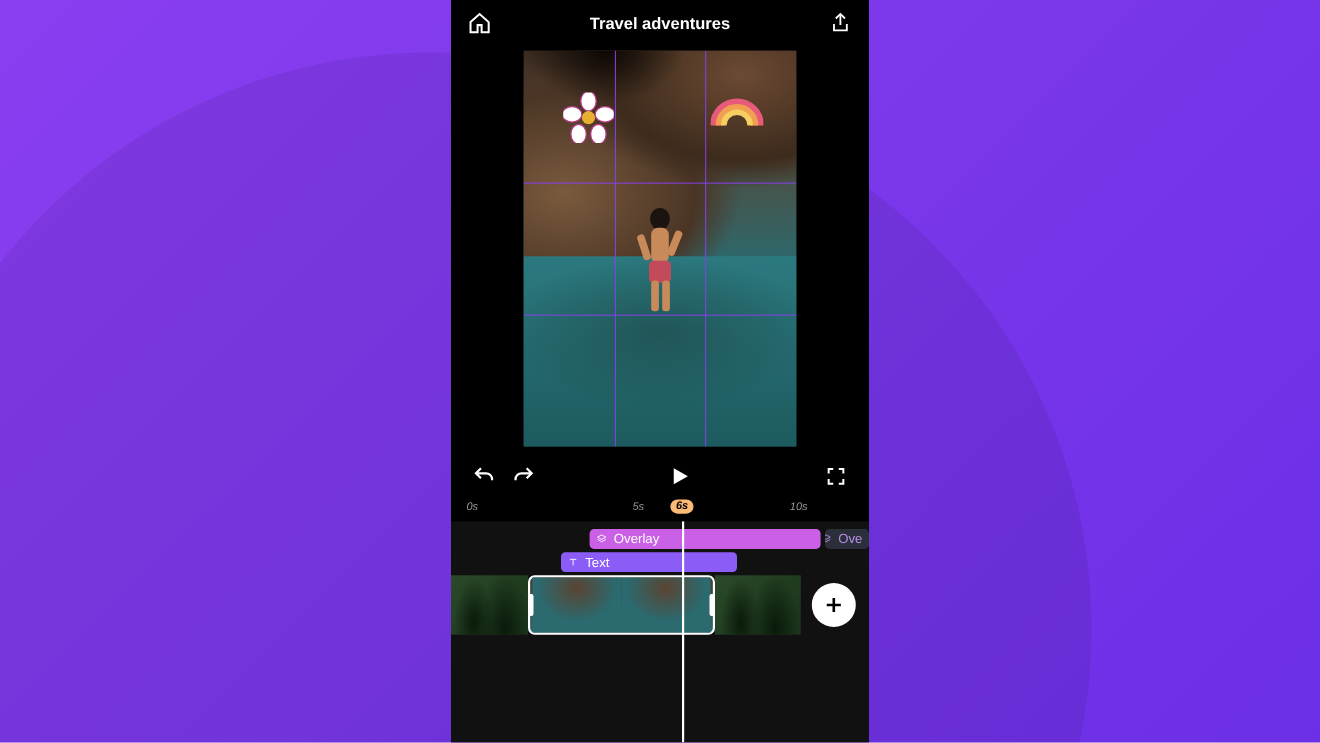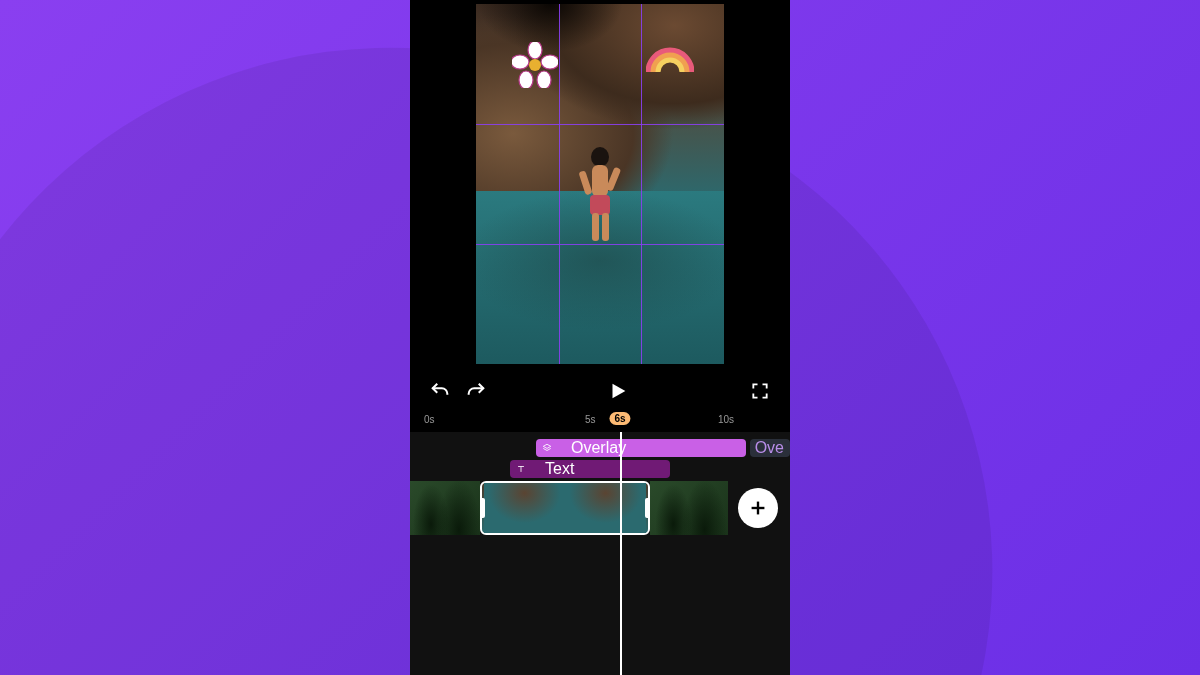--- a/index.html
+++ b/index.html
@@ -105,20 +105,21 @@
     padding:0 18px;
   }
   .controls-left, .controls-right { display:flex; gap:12px; }
   .play { width:22px; height:22px; }
   
   .ruler {
     height:22px;
     position:relative;
     font-size:10px;
     color:#999;
+    font-style:italic;
   }
   .ruler span.tick {
     position:absolute; top:4px;
   }
   .playhead-badge {
     position:absolute; top:2px;
     background:#fdba74; color:#000;
     border-radius:8px; font-size:10px; font-weight:600;
     padding:1px 5px;
     transform:translateX(-50%);
@@ -134,29 +135,29 @@
     position:relative;
     height:18px;
     margin:3px 0;
   }
   .clip {
     position:absolute;
     height:100%;
     border-radius:4px;
     display:flex; align-items:center;
     padding:6px 6px;
-    font-size:16px; font-weight:500;
-    gap:19px;
+    font-size:12px; font-weight:500;
+    gap:6px;
     overflow:hidden;
     cursor:pointer;
   }
   .clip .mini-icon { width:10px; height:10px; flex:0 0 auto; }
   .overlay-clip { background:#c960e6; color:#fff; }
   .overlay-clip2 { background:#2a2f3a; color:#b88de8;justify-content:flex-end; }
-  .text-clip { background:#701a75; color:#fff; }
+  .text-clip { background:#8b5cf6; color:#fff; }
   .audio-clip { background:#6b8cf0; color:#1a2a5a; height:16px; }
   .video-track {
     height:54px;
     margin:3px 0;
     display:flex;
     align-items:center;
     position:relative;
   }
   .thumb {
     height:100%;
@@ -198,20 +199,35 @@
     z-index:5;
   }
 </style>
 </head>
 <body>
 
 <div class="bg-shape"></div>
 
 <div class="phone">
 
+  <div class="topbar">
+    <div class="icon-btn">
+      <svg viewBox="0 0 24 24" width="22" height="22" fill="none" stroke="#fff" stroke-width="2">
+        <path d="M3 11 L12 3 L21 11 V21 H14 V14 H10 V21 H3 Z"></path>
+      </svg>
+    </div>
+    <div class="title">Travel adventures</div>
+    <div class="icon-btn">
+      <svg viewBox="0 0 24 24" width="20" height="20" fill="none" stroke="#fff" stroke-width="2">
+        <path d="M12 3 V14"></path>
+          <path d="M7 7 L12 2 L17 7"></path>
+        <path d="M5 13 V20 H19 V13"></path>
+      </svg>
+    </div>
+  </div>
 
   <div class="preview-wrap">
     <div class="preview">
       <div class="rock-top"></div>
       <div class="water"></div>
 
       <svg class="person" viewBox="0 0 60 120">
         <ellipse cx="30" cy="16" rx="9" ry="10" fill="#1a130f"></ellipse>
         <rect x="22" y="24" width="16" height="32" rx="6" fill="#c98a5a"></rect>
         <rect x="20" y="54" width="20" height="20" rx="4" fill="#c24a5a"></rect>
@@ -271,21 +287,21 @@
             <path d="M15 4 H20 V9"></path>
           <path d="M20 15 V20 H15"></path>
             <path d="M9 20 H4 V15"></path>
         </svg>
       </div>
     </div>
   </div>
 
   <div class="ruler">
     <span class="tick" style="left:14px">0s</span>
-    <span class="tick" style="left:175px">5s</span>
+    <span class="tick" style="left:165px">5s</span>
     <span class="tick" style="left:308px">10s</span>
     <span class="playhead-badge" style="left:210px">6s</span>
   </div>
 
   <div class="timeline">
     <div class="playhead-line" style="left:210px"></div>
 
     <div class="track">
       <div class="clip overlay-clip" style="left:126px; width:210px">
         <svg class="mini-icon" viewBox="0 0 24 24" fill="none" stroke="#fff" stroke-width="2">

